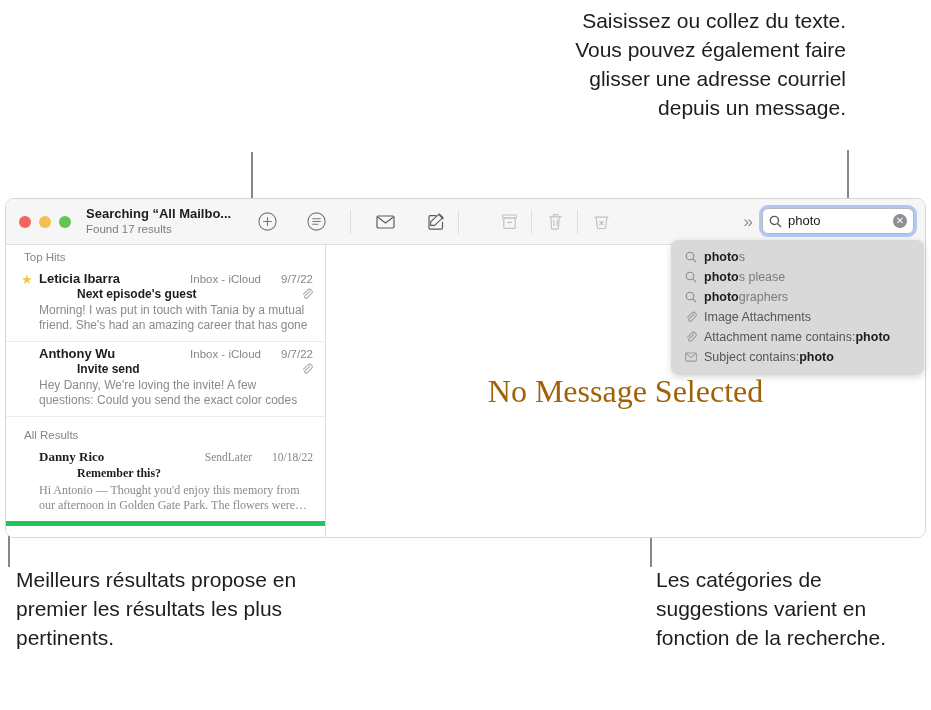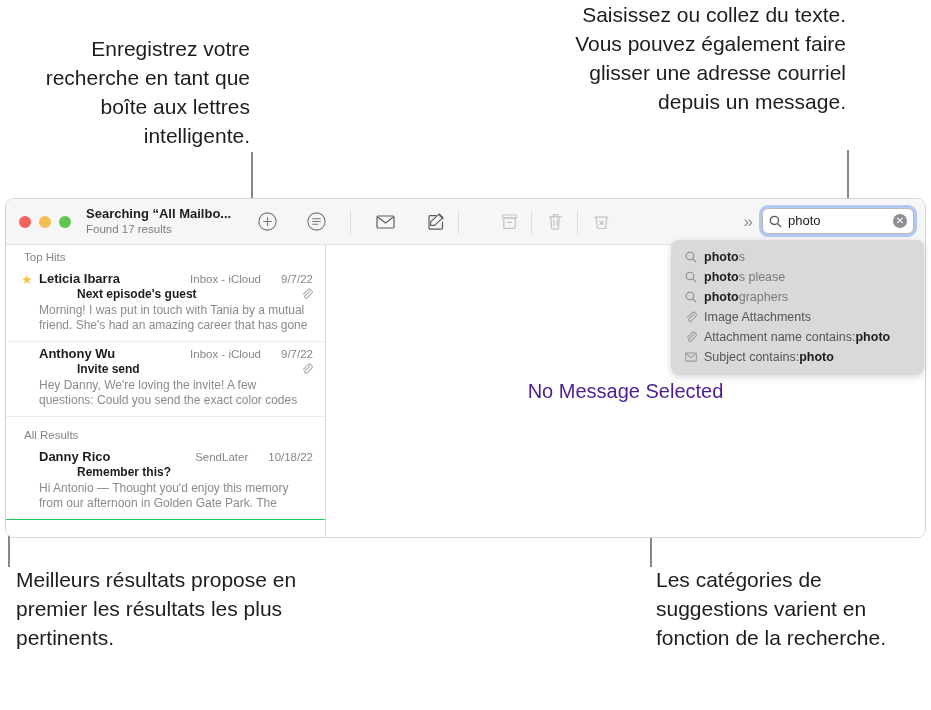--- a/index.html
+++ b/index.html
@@ -31,21 +31,21 @@
     white-space: pre-line;
   }
   #callout-save-search {
     left: 0px;
     top: 34px;
     width: 250px;
     text-align: right;
   }
   #callout-type-paste {
     left: 545px;
-    top: 0px;
+    top: 6px;
     width: 301px;
     text-align: right;
   }
   #callout-top-hits {
     left: 16px;
     top: 565px;
     width: 300px;
     text-align: left;
   }
   #callout-categories {
@@ -222,21 +222,21 @@
     padding: 6px 0 4px 18px;
     font-family: "Liberation Sans", sans-serif;
   }
   #section-all-results { padding-top: 12px; }
 
   .msg-row {
     position: relative;
     padding: 4px 12px 8px 33px;
     border-bottom: 1px solid #ececec;
   }
-  .msg-row.last { border-bottom: 1px solid #22c55e; }
+  .msg-row.last { border-bottom: 5px solid #22c55e; font-family: Liberation Serif, serif; }
   .msg-top {
     display: flex;
     align-items: baseline;
   }
   .msg-sender {
     font-size: 13px;
     font-weight: bold;
     color: #1d1d1f;
     flex: 1;
     white-space: nowrap;
@@ -288,23 +288,23 @@
   }
 
   .detail-pane {
     flex: 1;
     display: flex;
     align-items: center;
     justify-content: center;
     background: #ffffff;
   }
   .no-message {
-    font-size: 20px;
-    color: #4c1d95;
-    font-family: Liberation Sans, sans-serif;
+    font-size: 32px;
+    color: #a16207;
+    font-family: Liberation Serif, serif;
   }
 
   
   .suggestions {
     position: absolute;
     left: 671px;
     top: 240px;
     width: 253px;
     background: #d9d9d9;
     border-radius: 8px;
@@ -332,21 +332,20 @@
   }
   .sugg-strong { font-weight: bold; color: #1d1d1f; }
   .sugg-rest   { color: #7a7a80; }
   .sugg-label  { color: #55555a; }
 </style>
 </head>
 <body>
 
 <div class="canvas">
 
-  <div class="callout" id="callout-save-search">Enregistrez votre recherche en tant que boîte aux lettres intelligente.</div>
   <div class="callout" id="callout-type-paste">Saisissez ou collez du texte. Vous pouvez également faire glisser une adresse courriel depuis un message.</div>
   <div class="callout" id="callout-categories">Les catégories de suggestions varient en fonction de la recherche.</div>
   <div class="callout" id="callout-top-hits">Meilleurs résultats propose en premier les résultats les plus pertinents.</div>
 
   <div class="leader leader-v" id="leader-save-search"></div>
   <div class="leader leader-v" id="leader-type-paste"></div>
   <div class="leader leader-v" id="leader-top-hits-v"></div>
   <div class="leader leader-h" id="leader-top-hits-h"></div>
   <div class="leader leader-v" id="leader-categories-v"></div>
   <div class="leader leader-h" id="leader-categories-h"></div>

